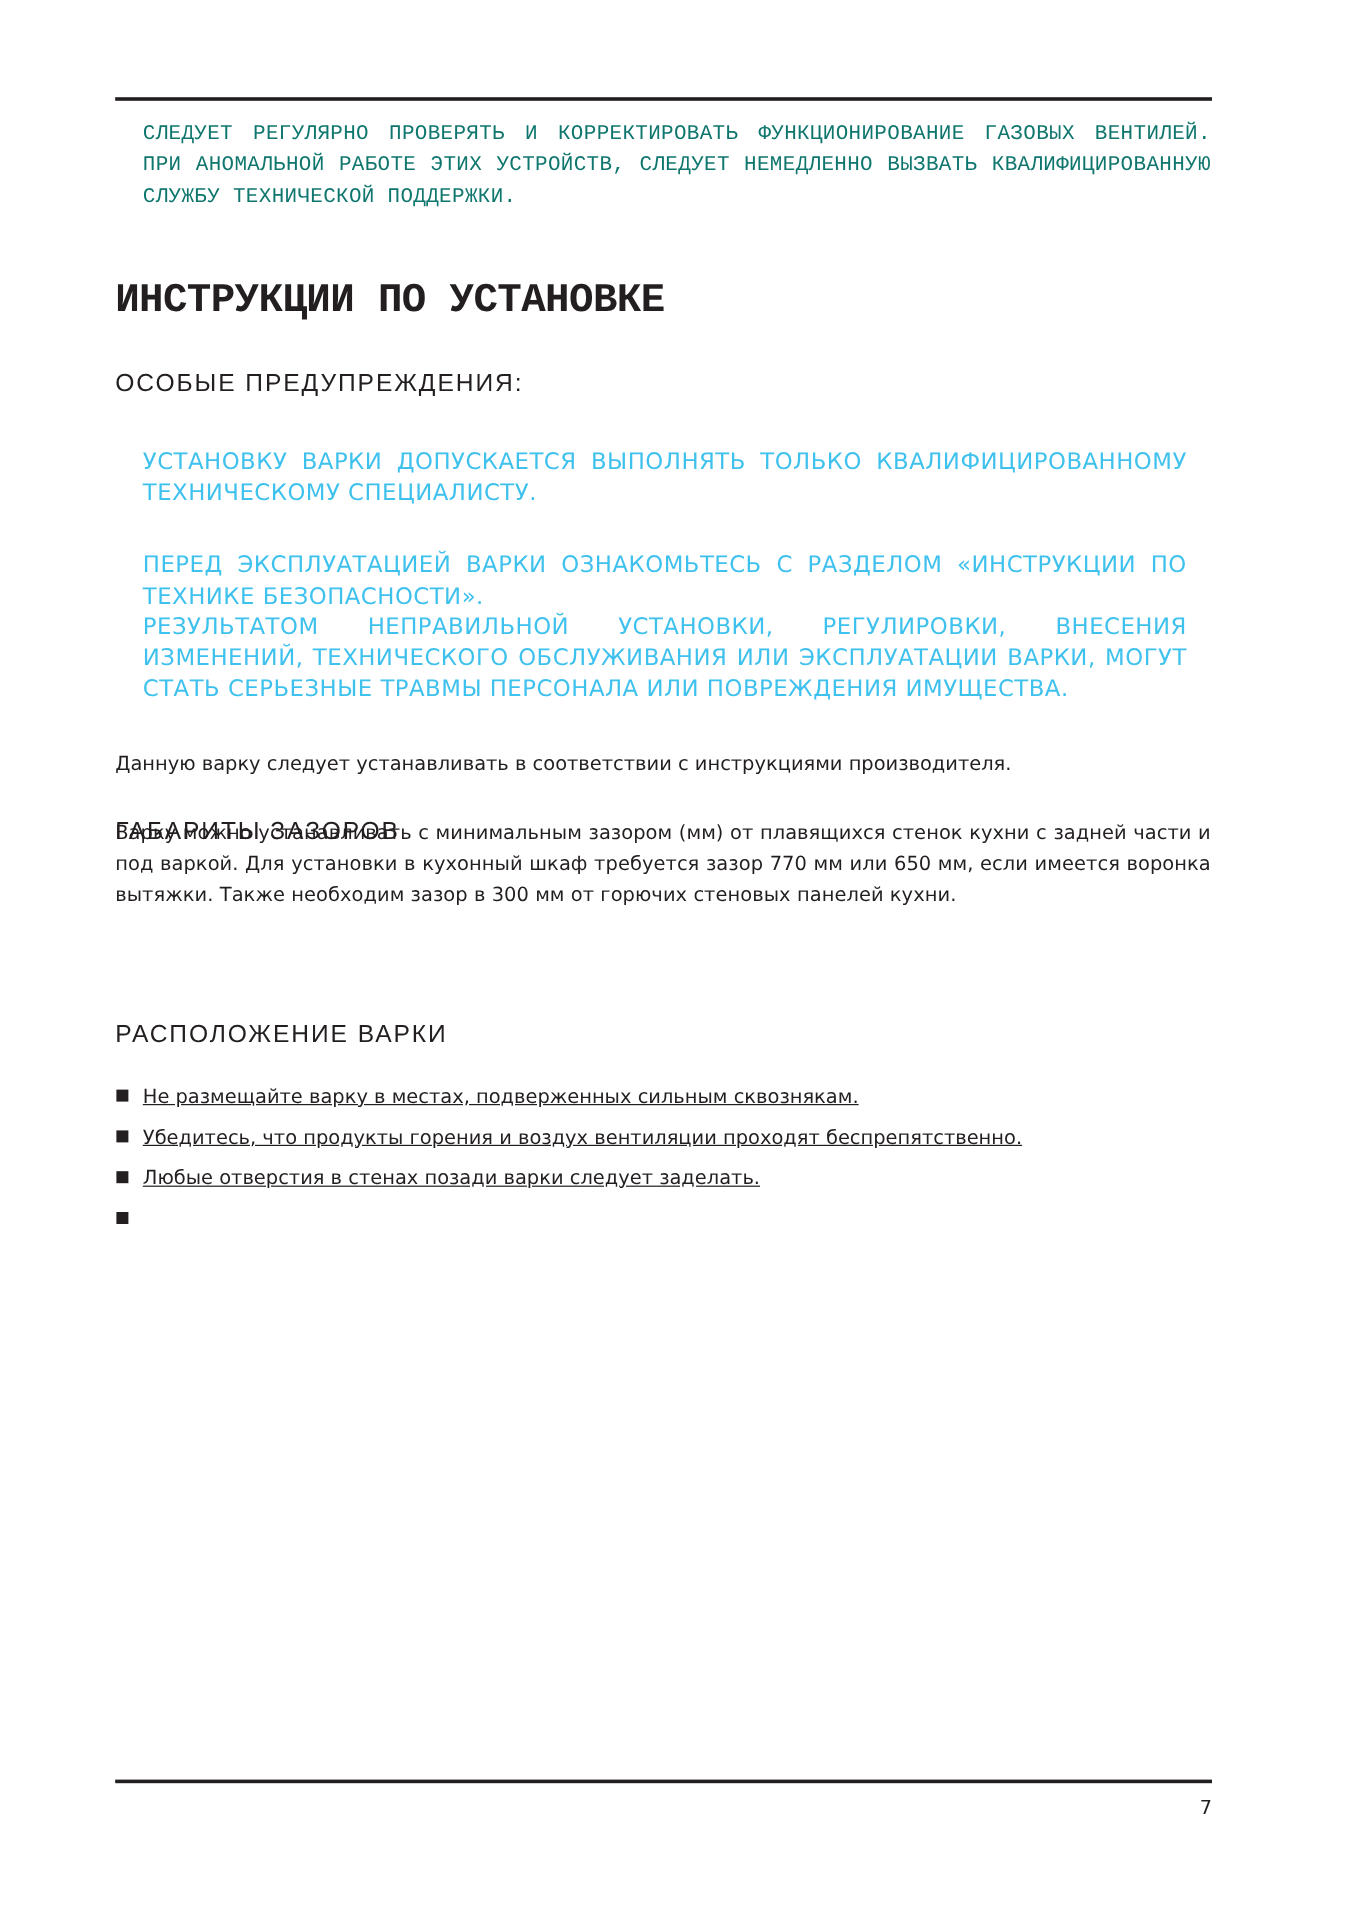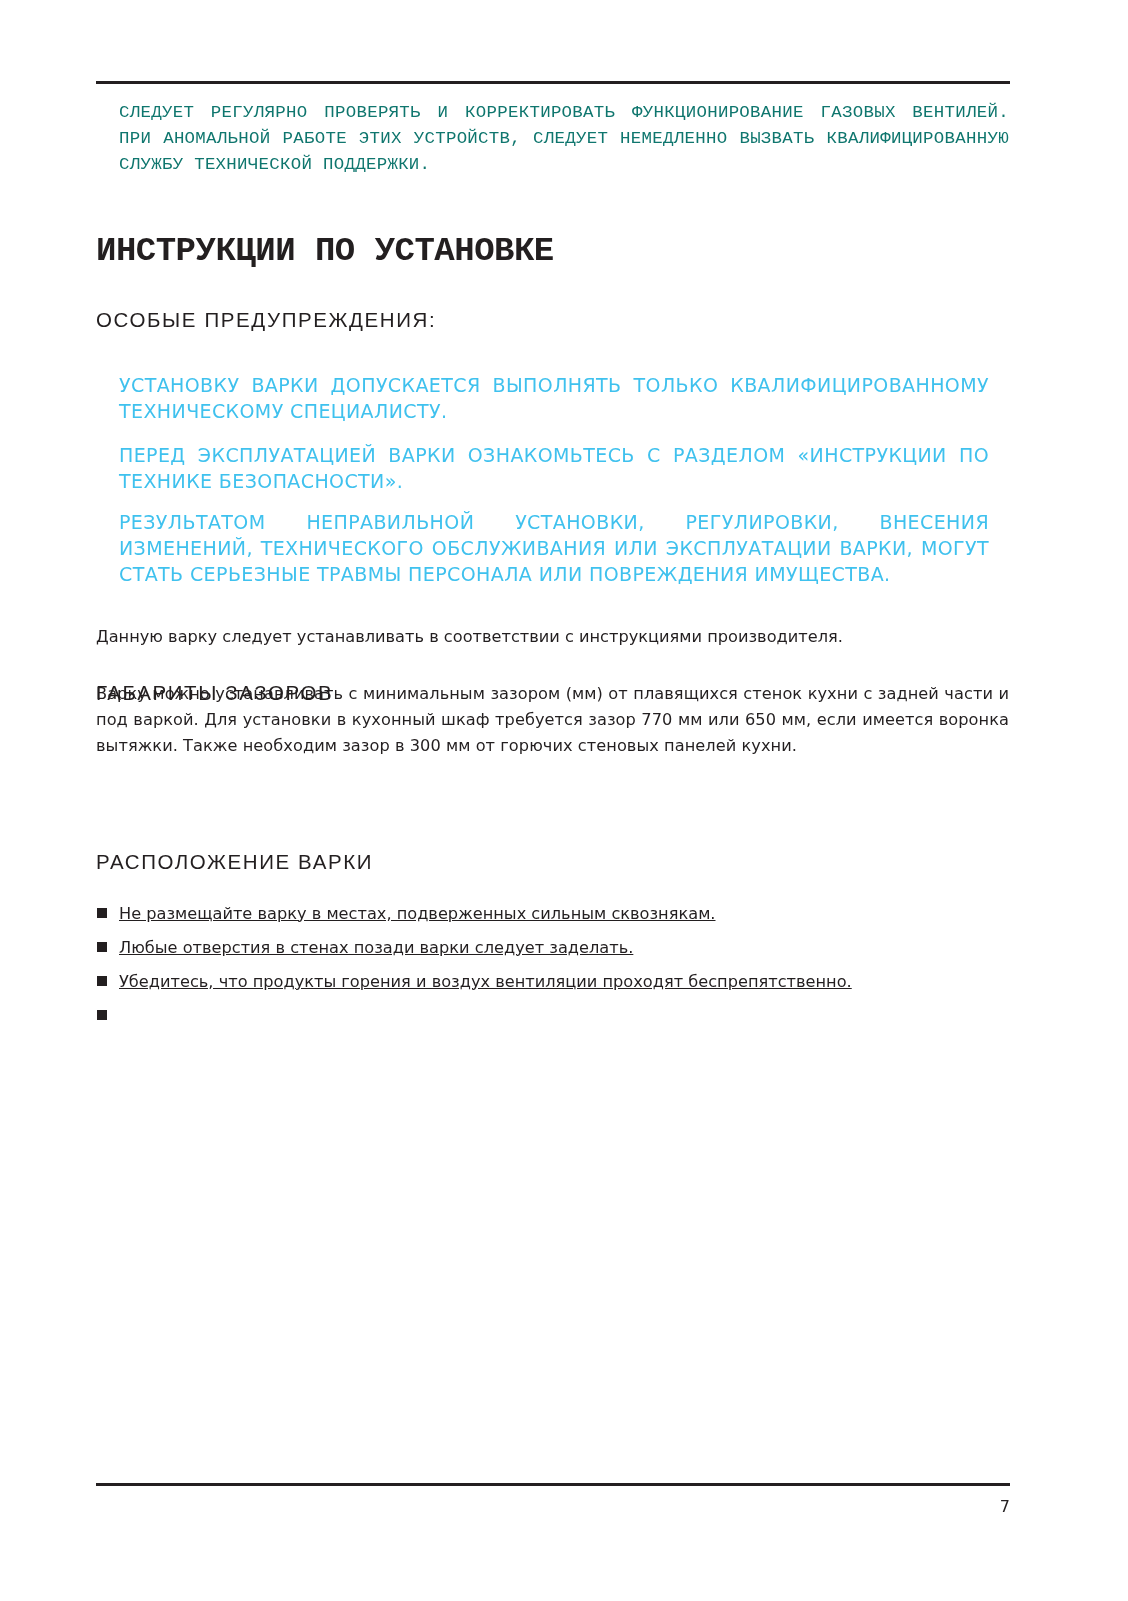--- a/index.html
+++ b/index.html
@@ -143,43 +143,43 @@
 
 <div class="rule rule-top"></div>
 
 <p class="cyan warning-top" style="margin:0;">СЛЕДУЕТ РЕГУЛЯРНО ПРОВЕРЯТЬ И КОРРЕКТИРОВАТЬ ФУНКЦИОНИРОВАНИЕ ГАЗОВЫХ ВЕНТИЛЕЙ. ПРИ АНОМАЛЬНОЙ РАБОТЕ ЭТИХ УСТРОЙСТВ, СЛЕДУЕТ НЕМЕДЛЕННО ВЫ­ЗВАТЬ КВАЛИФИЦИРОВАННУЮ СЛУЖБУ ТЕХНИЧЕСКОЙ ПОДДЕРЖКИ.</p>
 
 <h1 class="page-title">ИНСТРУКЦИИ ПО УСТАНОВКЕ</h1>
 
 <h2 class="section-heading h-special">ОСОБЫЕ ПРЕДУПРЕЖДЕНИЯ:</h2>
 
 <p class="warn-block" style="top:372px;margin:0;">УСТАНОВКУ ВАРКИ ДОПУСКАЕТСЯ ВЫПОЛНЯТЬ ТОЛЬКО КВАЛИФИЦИРОВАННОМУ ТЕХНИЧЕСКОМУ СПЕЦИАЛИСТУ.</p>
-<p class="warn-block" style="top:442px;margin:0;">ПЕРЕД ЭКСПЛУАТАЦИЕЙ ВАРКИ ОЗНАКОМЬТЕСЬ С РАЗДЕЛОМ «ИНСТРУКЦИИ ПО ТЕХ­НИКЕ БЕЗОПАСНОСТИ».</p>
+<p class="warn-block" style="top:458px;margin:0;">ПЕРЕД ЭКСПЛУАТАЦИЕЙ ВАРКИ ОЗНАКОМЬТЕСЬ С РАЗДЕЛОМ «ИНСТРУКЦИИ ПО ТЕХ­НИКЕ БЕЗОПАСНОСТИ».</p>
 <p class="warn-block" style="top:509px;margin:0;">РЕЗУЛЬТАТОМ НЕПРАВИЛЬНОЙ УСТАНОВКИ, РЕГУЛИРОВКИ, ВНЕСЕНИЯ ИЗМЕНЕНИЙ, ТЕХНИЧЕСКОГО ОБСЛУЖИВАНИЯ ИЛИ ЭКСПЛУАТАЦИИ ВАРКИ, МОГУТ СТАТЬ СЕРЬЕЗ­НЫЕ ТРАВМЫ ПЕРСОНАЛА ИЛИ ПОВРЕЖДЕНИЯ ИМУЩЕСТВА.</p>
 
 <p class="body-text intro-text" style="margin:0;">Данную варку следует устанавливать в соответствии с инструкциями производителя.</p>
 
 <h2 class="section-heading h-clearance">ГАБАРИТЫ ЗАЗОРОВ</h2>
 
 <p class="body-text clearance-text" style="margin:0;">Варку можно устанавливать с минимальным зазором (мм) от плавящихся стенок кухни с задней части и под варкой. Для установки в кухонный шкаф требуется зазор 770 мм или 650 мм, если имеется воронка вытяжки. Также необходим зазор в 300 мм от горючих стеновых панелей кухни.</p>
 
 <h2 class="section-heading h-placement">РАСПОЛОЖЕНИЕ ВАРКИ</h2>
 
 <ul class="bullets">
   <li class="bullet-item">
     <span class="bullet-mark"></span>
     <span>Не размещайте варку в местах, подверженных сильным сквознякам.</span>
   </li>
   <li class="bullet-item">
     <span class="bullet-mark"></span>
-    <span>Любые отверстия в стенах позади варки следует заделать.</span>
+    <span>Убедитесь, что продукты горения и воздух вентиляции проходят беспрепятственно.</span>
   </li>
   <li class="bullet-item">
     <span class="bullet-mark"></span>
-    <span>Убедитесь, что продукты горения и воздух вентиляции проходят беспрепятственно.</span>
+    <span>Любые отверстия в стенах позади варки следует заделать.</span>
   </li>
   <li class="bullet-item">
     <span class="bullet-mark"></span>
   </li>
 </ul>
 
 <div class="rule rule-bottom"></div>
 
 <div class="page-number">7</div>
 

